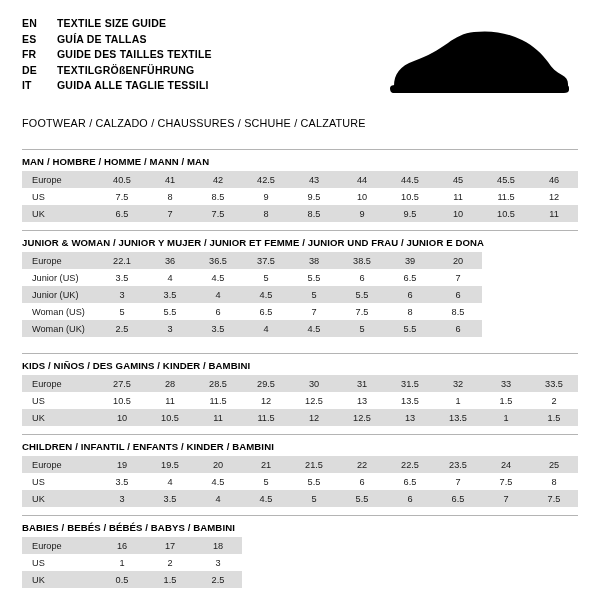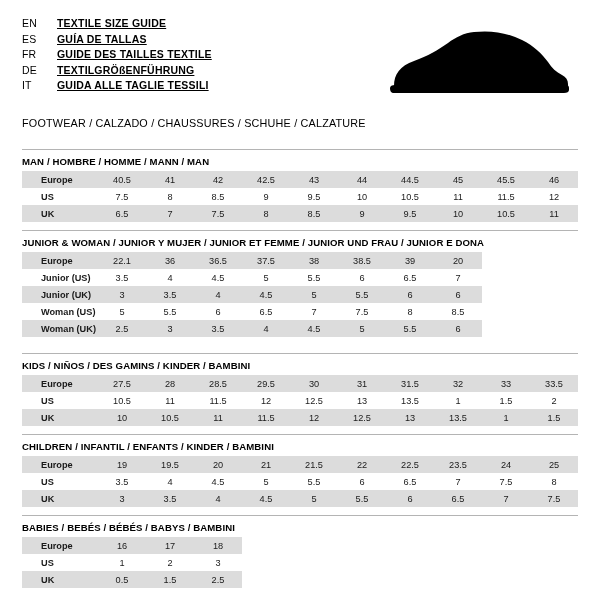--- a/index.html
+++ b/index.html
@@ -35,27 +35,26 @@
     display: flex;
     align-items: baseline;
     line-height: 15.5px;
     font-size: 10.5px;
     font-weight: bold;
     letter-spacing: 0.2px;
   }
   .lang-code {
     width: 35px;
     flex: 0 0 35px;
-    font-weight: normal;
+    font-weight: bold;
     font-size: 10.5px;
   }
   .lang-title {
     font-weight: bold;
     font-size: 10.5px;
-    text-decoration: underline;
   }
 
   .shoe-wrap {
     width: 190px;
     height: 70px;
     margin-right: 8px;
     margin-top: 14px;
   }
 
   .section-title {
@@ -82,22 +81,21 @@
   }
   table.size td {
     height: 17px;
     padding: 0;
     text-align: center;
     vertical-align: middle;
     color: #1a1a1a;
   }
   table.size td.label {
     text-align: left;
-    padding-left: 19px;
-    font-weight: bold;
+    padding-left: 10px;
   }
   tr.shaded td {
     background: #dcdcdc;
   }
   tr.plain td {
     background: #ffffff;
   }
   .divider {
     border: none;
     border-top: 1px solid #b4b4b4;

